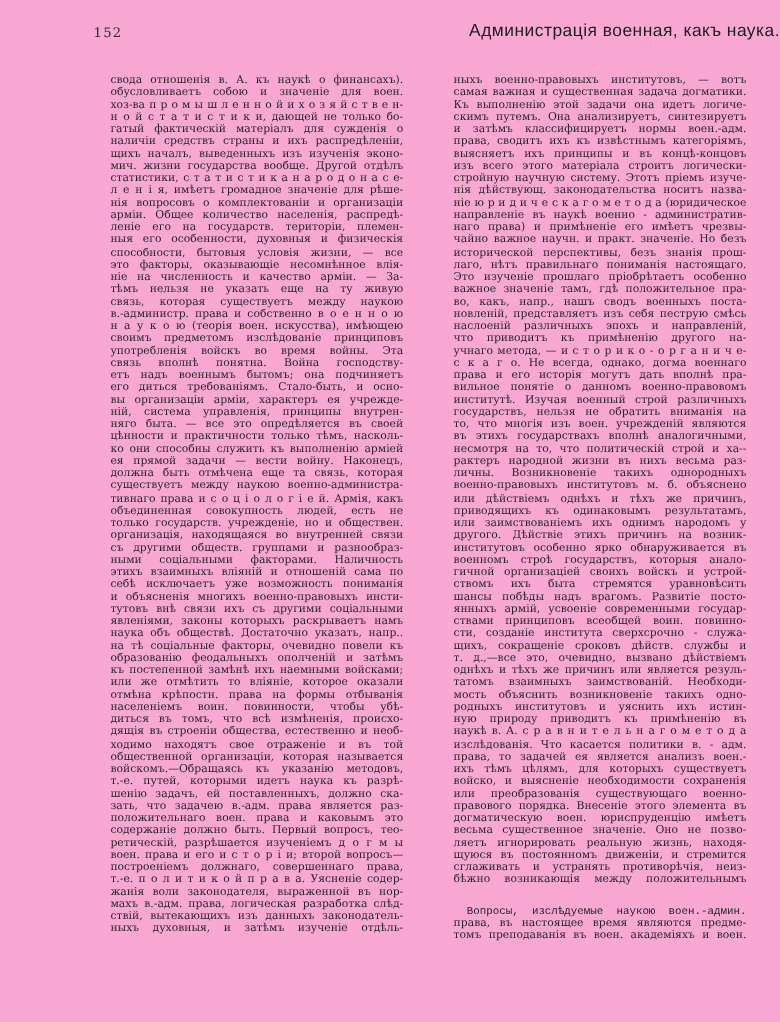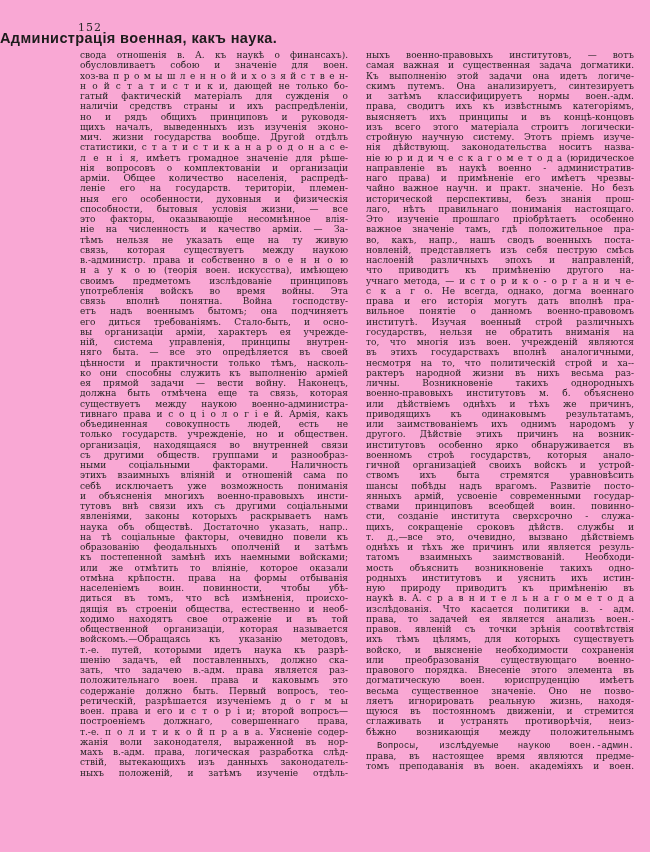--- a/index.html
+++ b/index.html
@@ -24,24 +24,24 @@
     left: 78px;
     top: 3px;
     font-size: 11px;
     letter-spacing: 1px;
     color: #2a2a2a;
   }
   .running-title {
     position: absolute;
     left: 0;
     width: 100%;
-    text-align: left;
-    top: 12px;
+    text-align: right;
+    top: 0;
     font-family: "Liberation Sans", sans-serif;
-    font-weight: bold;
+    font-weight: normal;
     font-size: 14.5px;
     letter-spacing: 0.4px;
     color: #1c1c1c;
   }
   .columns {
     position: absolute;
     top: 46px;
     left: 76px;
     width: 562px;
     display: flex;
@@ -52,21 +52,21 @@
     overflow: hidden;
   }
   .tline {
     font-size: 9px;
     line-height: 10.25px;
     text-align: justify;
     text-align-last: justify;
     white-space: nowrap;
     color: #262626;
   }
-  .para { margin: 4px; }
+  .para { margin: 16px; }
   .indent-first .tline:first-child { text-indent: 11px; font-family: Liberation Mono, monospace; }
 </style>
 </head>
 <body>
 
 <div class="page">
 
   <div class="running-header">
     <span class="page-number">152</span>
     <div class="running-title">Администрація военная, какъ наука.</div>
@@ -74,21 +74,20 @@
 
   <div class="columns">
     <div class="col">
       <div class="para">
           <div class="tline">свода отношенія в. А. къ наукѣ о финансахъ).</div>
           <div class="tline">обусловливаетъ собою и значеніе для воен.</div>
           <div class="tline">хоз-ва п р о м ы ш л е н н о й  и  х о з я й с т в е н-</div>
           <div class="tline">н о й  с т а т и с т и к и, дающей не только бо-</div>
           <div class="tline">гатый фактическій матеріалъ для сужденія о</div>
           <div class="tline">наличіи средствъ страны и ихъ распредѣленіи,</div>
-          <div class="tline">но и рядъ общихъ принциповъ и руководя-</div>
           <div class="tline">щихъ началъ, выведенныхъ изъ изученія эконо-</div>
           <div class="tline">мич. жизни государства вообще. Другой отдѣлъ</div>
           <div class="tline">статистики, с т а т и с т и к а  н а р о д о н а с е-</div>
           <div class="tline">л е н і я, имѣетъ громадное значеніе для рѣше-</div>
           <div class="tline">нія вопросовъ о комплектованіи и организаціи</div>
           <div class="tline">арміи. Общее количество населенія, распредѣ-</div>
           <div class="tline">леніе его на государств. територіи, племен-</div>
           <div class="tline">ныя его особенности, духовныя и физическія</div>
           <div class="tline">способности, бытовыя условія жизни, — все</div>
           <div class="tline">это факторы, оказывающіе несомнѣнное влія-</div>
@@ -138,21 +137,21 @@
           <div class="tline">зать, что задачею в.-адм. права является раз-</div>
           <div class="tline">положительнаго воен. права и каковымъ это</div>
           <div class="tline">содержаніе должно быть. Первый вопросъ, тео-</div>
           <div class="tline">ретическій, разрѣшается изученіемъ д о г м ы</div>
           <div class="tline">воен. права и его и с т о р і и; второй вопросъ—</div>
           <div class="tline">построеніемъ должнаго, совершеннаго права,</div>
           <div class="tline">т.-е. п о л и т и к о й  п р а в а. Уясненіе содер-</div>
           <div class="tline">жанія воли законодателя, выраженной въ нор-</div>
           <div class="tline">махъ в.-адм. права, логическая разработка слѣд-</div>
           <div class="tline">ствій, вытекающихъ изъ данныхъ законодатель-</div>
-          <div class="tline">ныхъ положеній, и затѣмъ изученіе отдѣль-</div>
+          <div class="tline">ныхъ духовныя, и затѣмъ изученіе отдѣль-</div>
         </div>
     </div>
     <div class="col">
       <div class="para">
           <div class="tline">ныхъ военно-правовыхъ институтовъ, — вотъ</div>
           <div class="tline">самая важная и существенная задача догматики.</div>
           <div class="tline">Къ выполненію этой задачи она идетъ логиче-</div>
           <div class="tline">скимъ путемъ. Она анализируетъ, синтезируетъ</div>
           <div class="tline">и затѣмъ классифицируетъ нормы воен.-адм.</div>
           <div class="tline">права, сводитъ ихъ къ извѣстнымъ категоріямъ,</div>
@@ -199,21 +198,20 @@
           <div class="tline">щихъ, сокращеніе сроковъ дѣйств. службы и</div>
           <div class="tline">т. д.,—все это, очевидно, вызвано дѣйствіемъ</div>
           <div class="tline">однѣхъ и тѣхъ же причинъ или является резуль-</div>
           <div class="tline">татомъ взаимныхъ заимствованій. Необходи-</div>
           <div class="tline">мость объяснить возникновеніе такихъ одно-</div>
           <div class="tline">родныхъ институтовъ и уяснить ихъ истин-</div>
           <div class="tline">ную природу приводитъ къ примѣненію въ</div>
           <div class="tline">наукѣ в. А. с р а в н и т е л ь н а г о  м е т о д а</div>
           <div class="tline">изслѣдованія. Что касается политики в. - адм.</div>
           <div class="tline">права, то задачей ея является анализъ воен.-</div>
-          <div class="tline">правов. явленій съ точки зрѣнія соотвѣтствія</div>
           <div class="tline">ихъ тѣмъ цѣлямъ, для которыхъ существуетъ</div>
           <div class="tline">войско, и выясненіе необходимости сохраненія</div>
           <div class="tline">или преобразованія существующаго военно-</div>
           <div class="tline">правового порядка. Внесеніе этого элемента въ</div>
           <div class="tline">догматическую воен. юриспруденцію имѣетъ</div>
           <div class="tline">весьма существенное значеніе. Оно не позво-</div>
           <div class="tline">ляетъ игнорировать реальную жизнь, находя-</div>
           <div class="tline">щуюся въ постоянномъ движеніи, и стремится</div>
           <div class="tline">сглаживать и устранять противорѣчія, неиз-</div>
           <div class="tline">бѣжно возникающія между положительнымъ</div>

